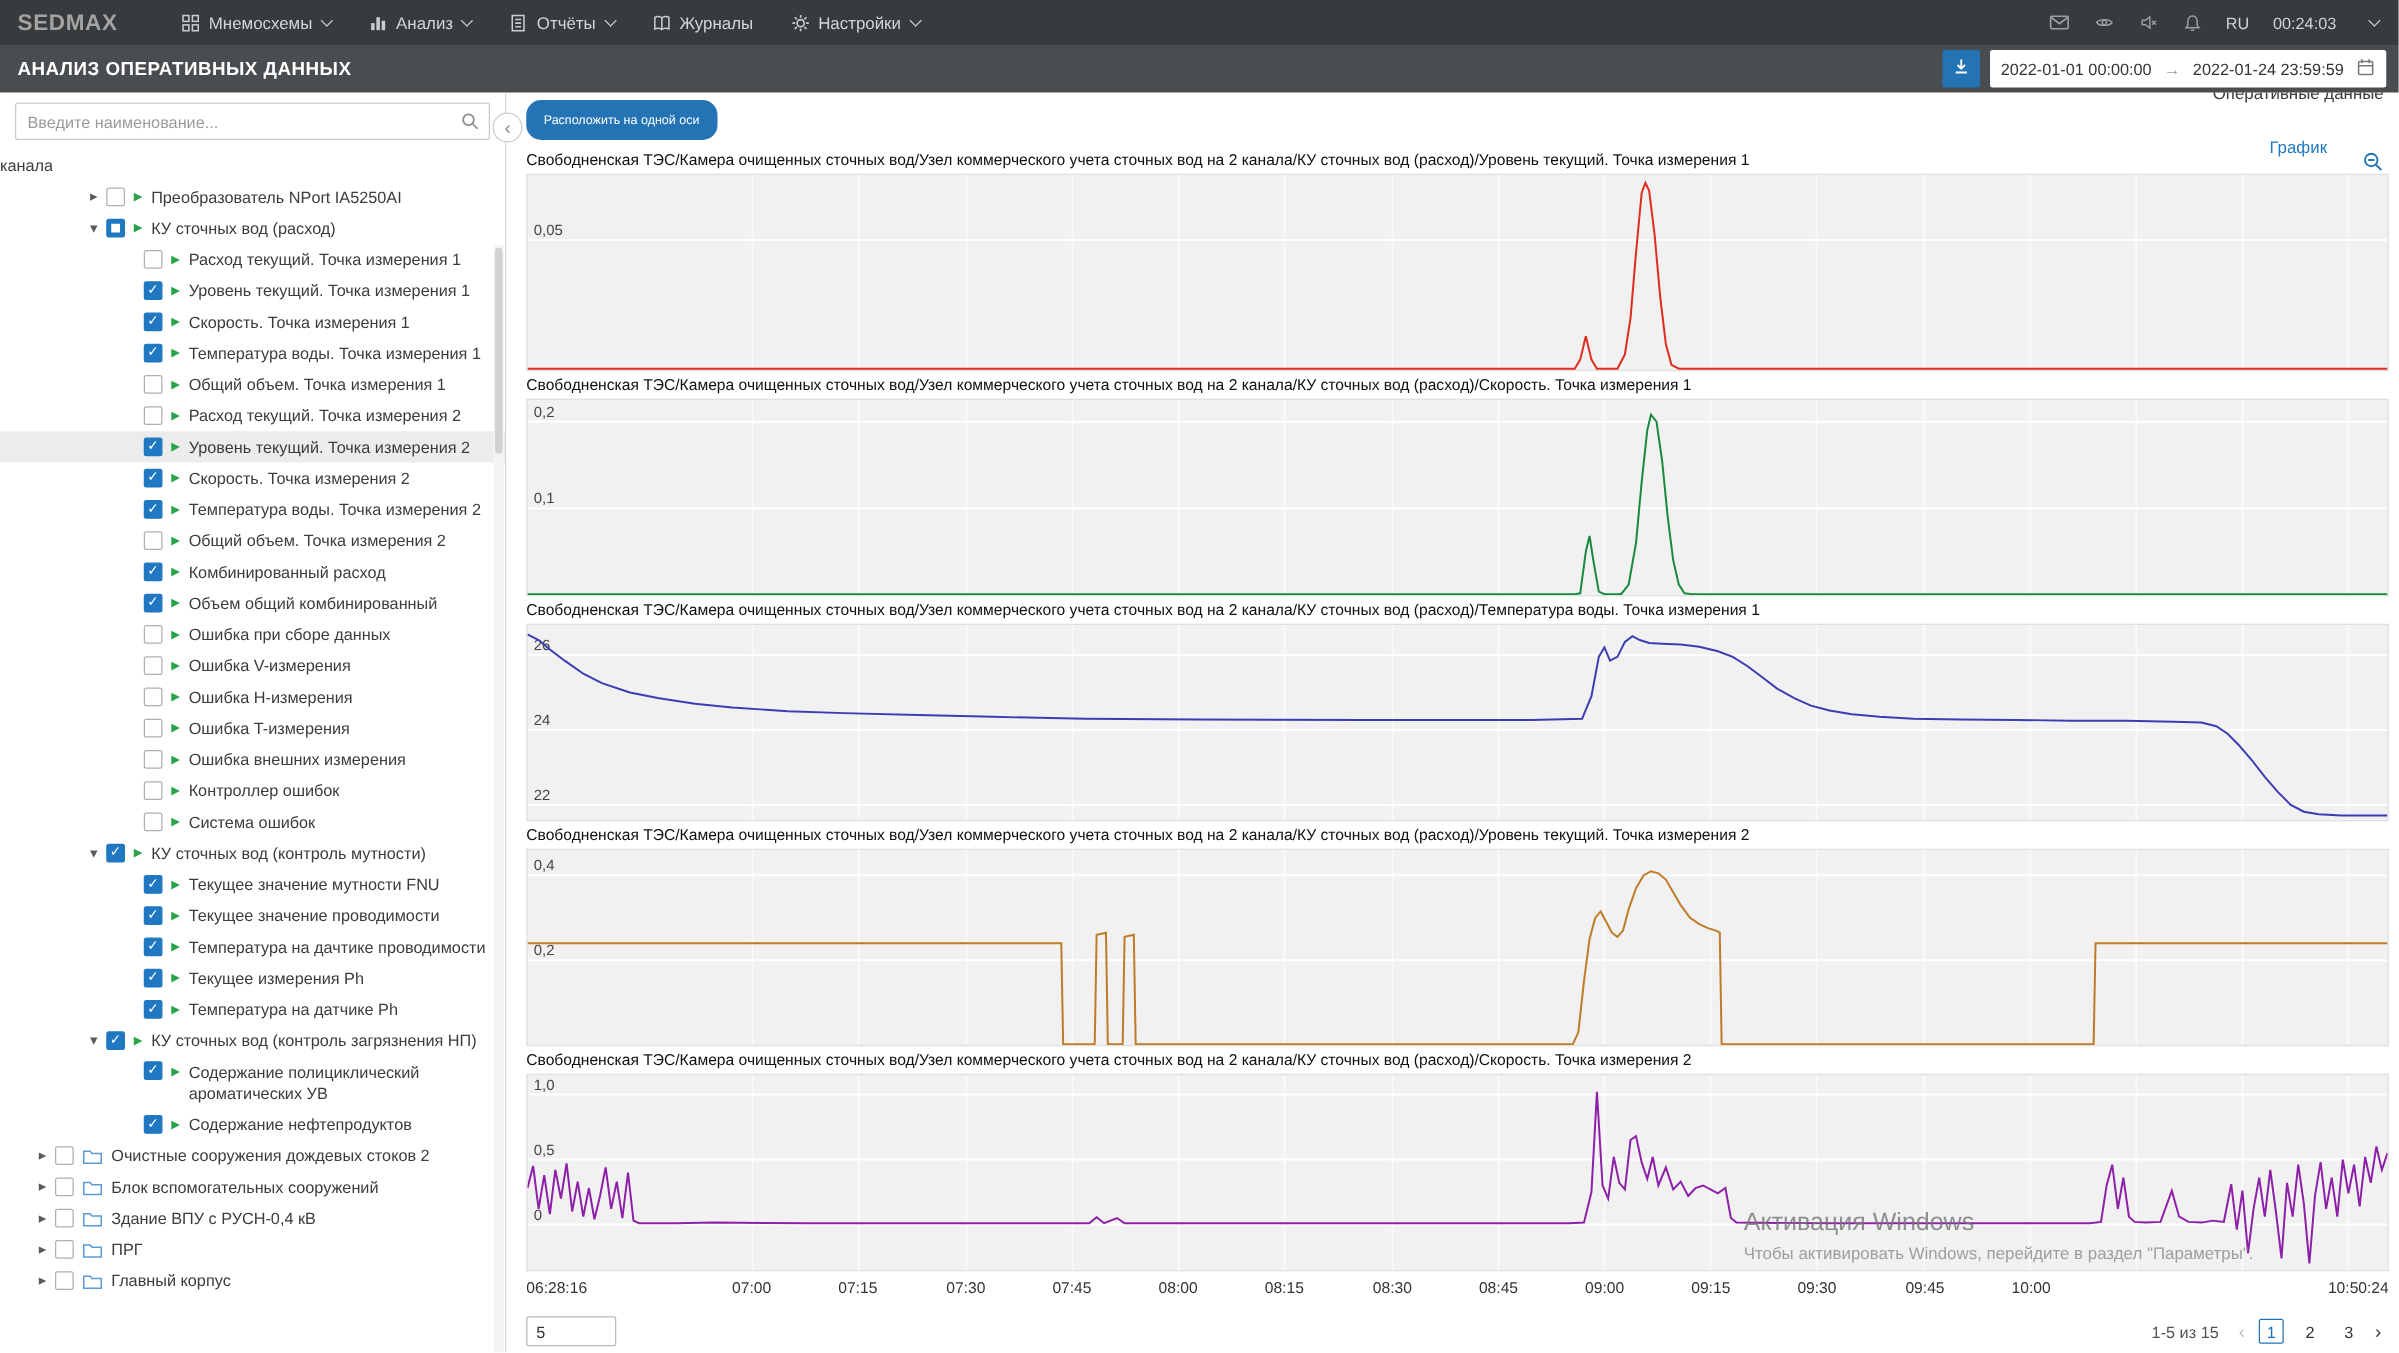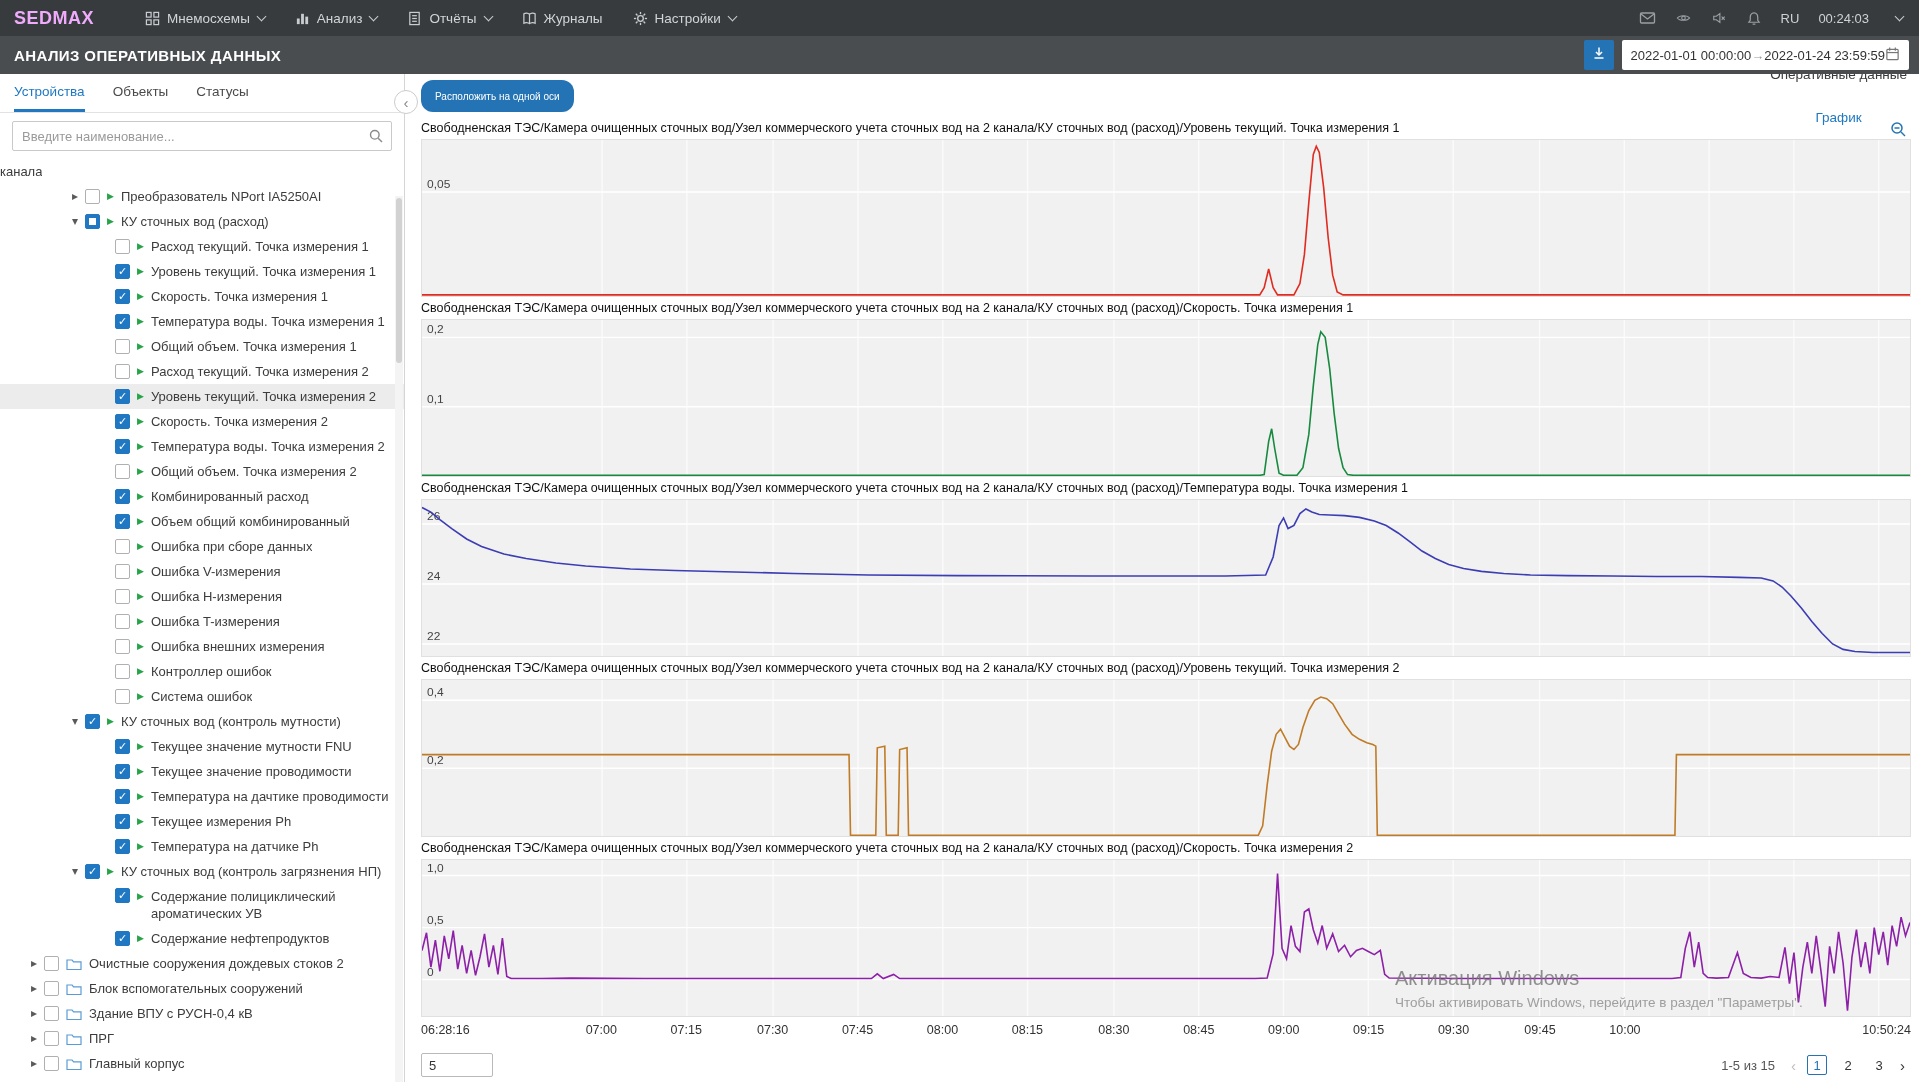--- a/index.html
+++ b/index.html
@@ -1,39 +1,39 @@
 <!DOCTYPE html>
 <html><head>
 <meta charset="utf-8">
 <style>
   html,body{margin:0;padding:0;width:1919px;height:1082px;overflow:hidden;
     font-family:"Liberation Sans",sans-serif;background:#fff;}
   .app{width:1919px;height:1082px;position:relative;}
 
   
   .topbar{height:36px;background:#383b3e;display:flex;align-items:center;color:#d2d5d8;}
-  .logo{color:#f0abfc;font-weight:bold;font-size:18px;letter-spacing:.5px;margin:0 36px 0 14px;cursor:pointer;}
+  .logo{color:#a3a3a3;font-weight:bold;font-size:18px;letter-spacing:.5px;margin:0 36px 0 14px;cursor:pointer;}
   .menu{display:flex;align-items:center;height:100%;}
   .menu-item{display:flex;align-items:center;height:100%;padding:0 15px;font-size:13.5px;cursor:pointer;}
   .menu-item .micon{display:flex;margin-right:7px;}
   .chev{width:6px;height:6px;border-right:1.4px solid #c9cdd1;border-bottom:1.4px solid #c9cdd1;
     transform:rotate(45deg);margin-left:8px;margin-top:-3px;}
   .topbar-right{margin-left:auto;display:flex;align-items:center;gap:19px;padding-right:16px;}
   .tb-icon{display:flex;cursor:pointer;}
   .lang{font-size:13px;color:#cfd2d4;}
   .clock{font-size:13px;color:#cfd2d4;}
 
   
   .header{height:38px;background:#494d50;display:flex;align-items:center;color:#fff;}
   .header-title{font-size:15px;font-weight:bold;margin-left:14px;letter-spacing:.4px;}
   .header-right{margin-left:auto;display:flex;align-items:center;gap:8px;padding-right:10px;}
   .dl-btn{width:30px;height:30px;background:#2474b5;border-radius:2px;display:flex;
     align-items:center;justify-content:center;cursor:pointer;}
   .date-box{background:#fff;height:30px;border-radius:2px;display:flex;align-items:center;
-    padding:0 9px;color:#333;font-size:13px;cursor:pointer;}
+    padding:0 9px;gap:10px;color:#333;font-size:13px;cursor:pointer;}
   .date-arrow{color:#999;}
 
   
   .body{display:flex;height:1008px;position:relative;}
   .sidebar{width:405px;min-width:405px;border-right:1px solid #d5d5d5;display:flex;
     flex-direction:column;position:relative;box-sizing:border-box;}
   .collapse-btn{position:absolute;left:394px;top:16px;width:22px;height:22px;border-radius:50%;
     background:#fff;border:1px solid #ccc;z-index:6;display:flex;align-items:center;
     justify-content:center;color:#888;font-size:15px;line-height:1;cursor:pointer;}
 
@@ -253,25 +253,20 @@
               </g>
             </svg>
         </span>
       </div>
     </div>
   </div>
 
   <div class="body">
 
     <div class="sidebar">
-      <div class="tabs">
-        <div class="tab active">Устройства</div>
-        <div class="tab">Объекты</div>
-        <div class="tab">Статусы</div>
-      </div>
       <div class="search-wrap">
         <input class="search" type="text" placeholder="Введите наименование..." style="">
         <span class="search-icon">
           <svg width="16" height="16" viewBox="0 0 16 16">
               <g fill="none" stroke="#8a8a8a" stroke-width="1.4">
                 <circle cx="6.8" cy="6.8" r="4.3"></circle>
                 <line x1="10.2" y1="10.2" x2="14" y2="14"></line>
               </g>
             </svg>
         </span>

